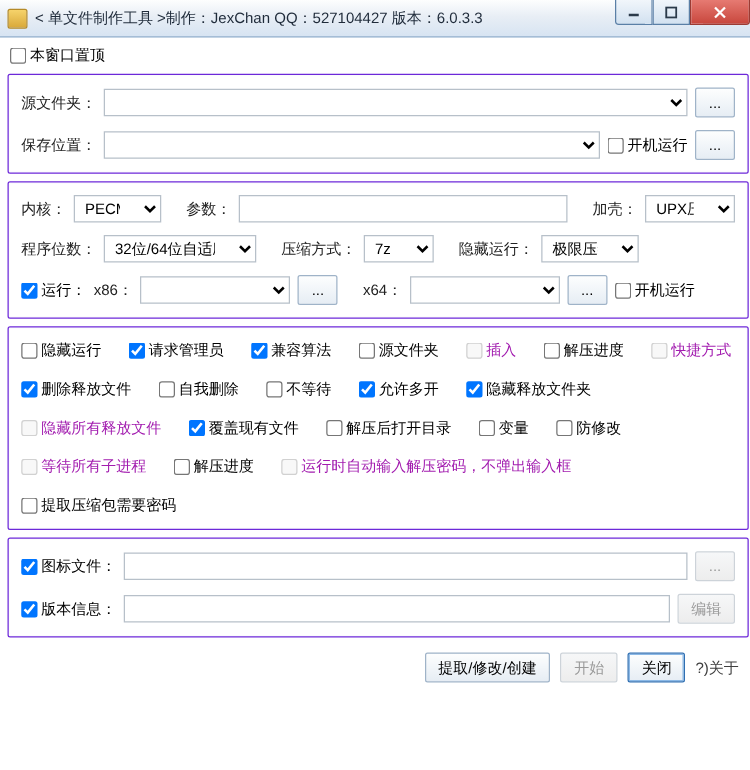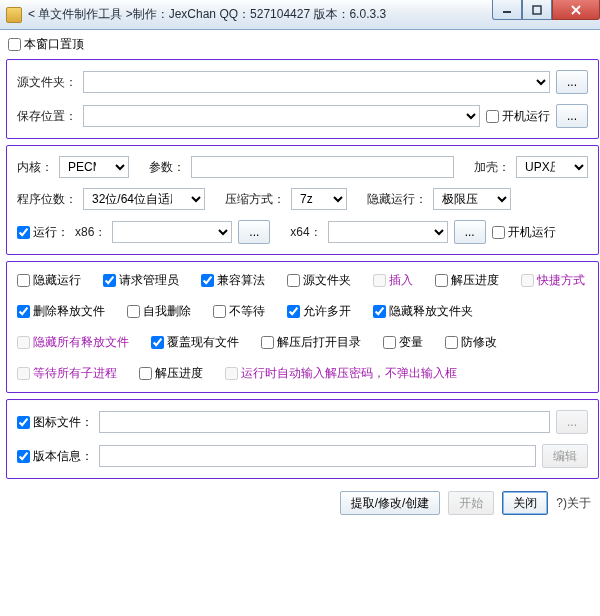--- a/index.html
+++ b/index.html
@@ -203,20 +203,24 @@
         </label>
 
       <label class="chk">
           <input type="checkbox" style="">
           <span>解压进度</span>
         </label>
       <label class="chk dim">
           <input type="checkbox" disabled="" style="">
           <span>运行时自动输入解压密码，不弹出输入框</span>
         </label>
+      <label class="chk">
+          <input type="checkbox" style="">
+          <span>提取压缩包需要密码</span>
+        </label>
     </div>
   </div>
 
   <div class="panel">
     <div class="row">
       <label class="chk">
           <input type="checkbox" checked="" style="">
           <span>图标文件：</span>
         </label>
       <input type="text" class="flex1" style="">

